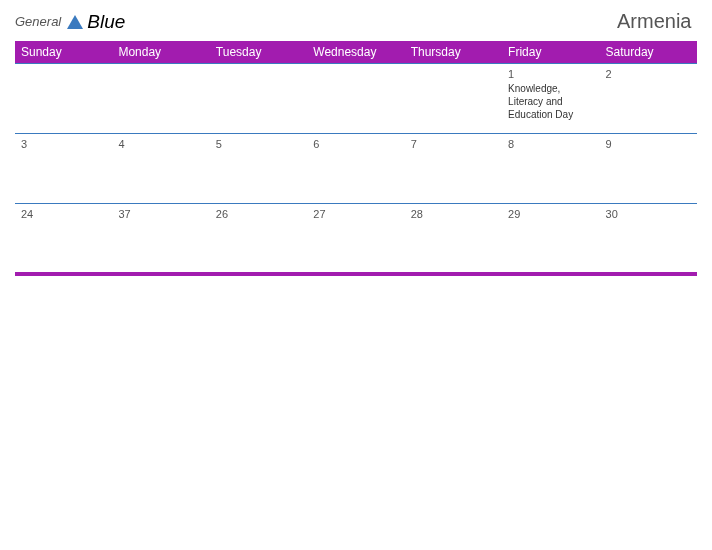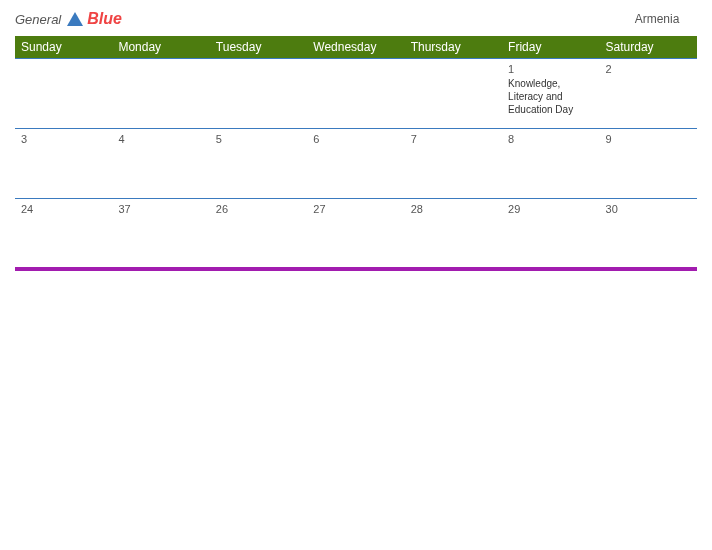--- a/index.html
+++ b/index.html
@@ -26,53 +26,53 @@
       display: flex;
       align-items: center;
       gap: 4px;
     }
     .logo-text-general {
       font-size: 13px;
       color: #555;
       font-style: italic;
     }
     .logo-text-blue {
-      font-size: 16px;
-      color: #ef4444;
+      font-size: 19px;
+      color: #000000;
       font-style: italic;
-      font-weight: bold;
+      font-weight: normal;
     }
     .logo-triangle {
       width: 0;
       height: 0;
       border-left: 8px solid transparent;
       border-right: 8px solid transparent;
       border-bottom: 14px solid #3a7abf;
       margin-left: 2px;
     }
     .title {
       font-size: 32px;
       color: #555;
       font-weight: normal;
       text-align: center;
       flex: 1;
     }
     .country {
-      font-size: 12px;
-      color: #555;
-      text-align: center;
+      font-size: 20px;
+      color: #555;
+      text-align: left;
       min-width: 80px;
     }
     
     .calendar {
       width: 100%;
       border-collapse: collapse;
     }
     .calendar thead tr {
-      background-color: #4d7c0f;
+      background-color: #a21caf;
       margin-left: 43px;
     }
     .calendar thead th {
       color: #fff;
       font-size: 12px;
       font-weight: normal;
       padding: 4px 6px;
       text-align: left;
       border: none;
     }

